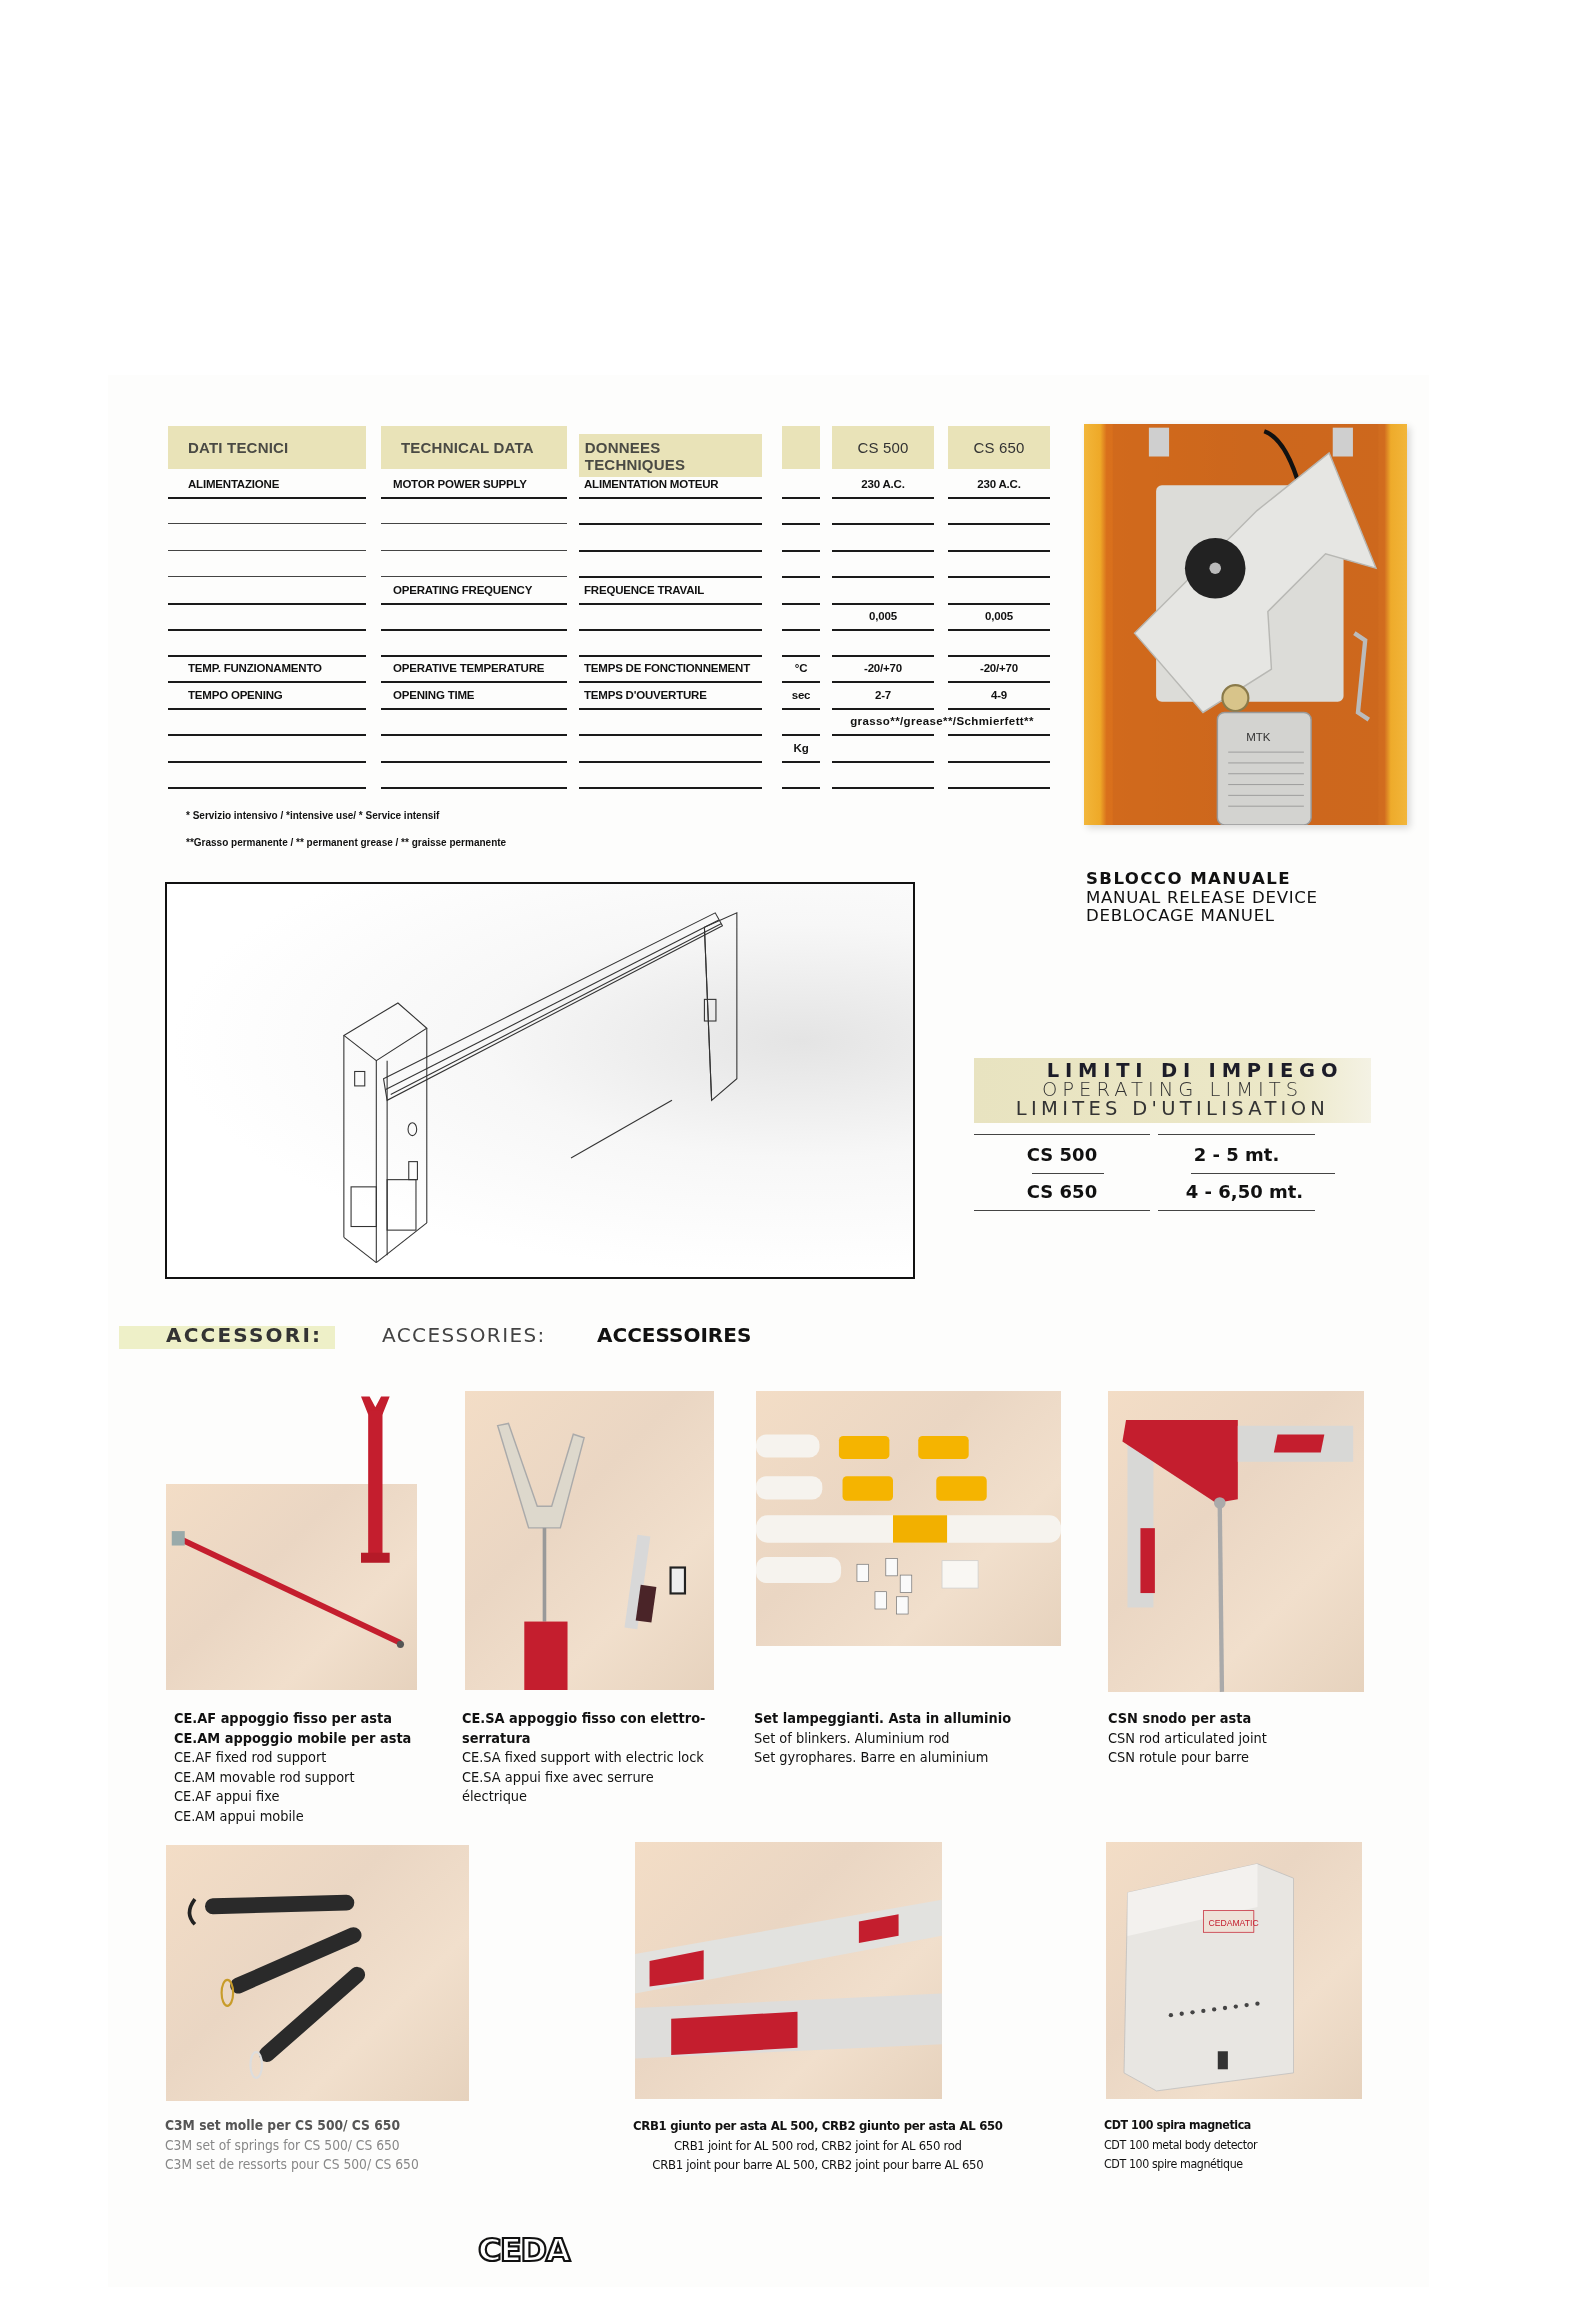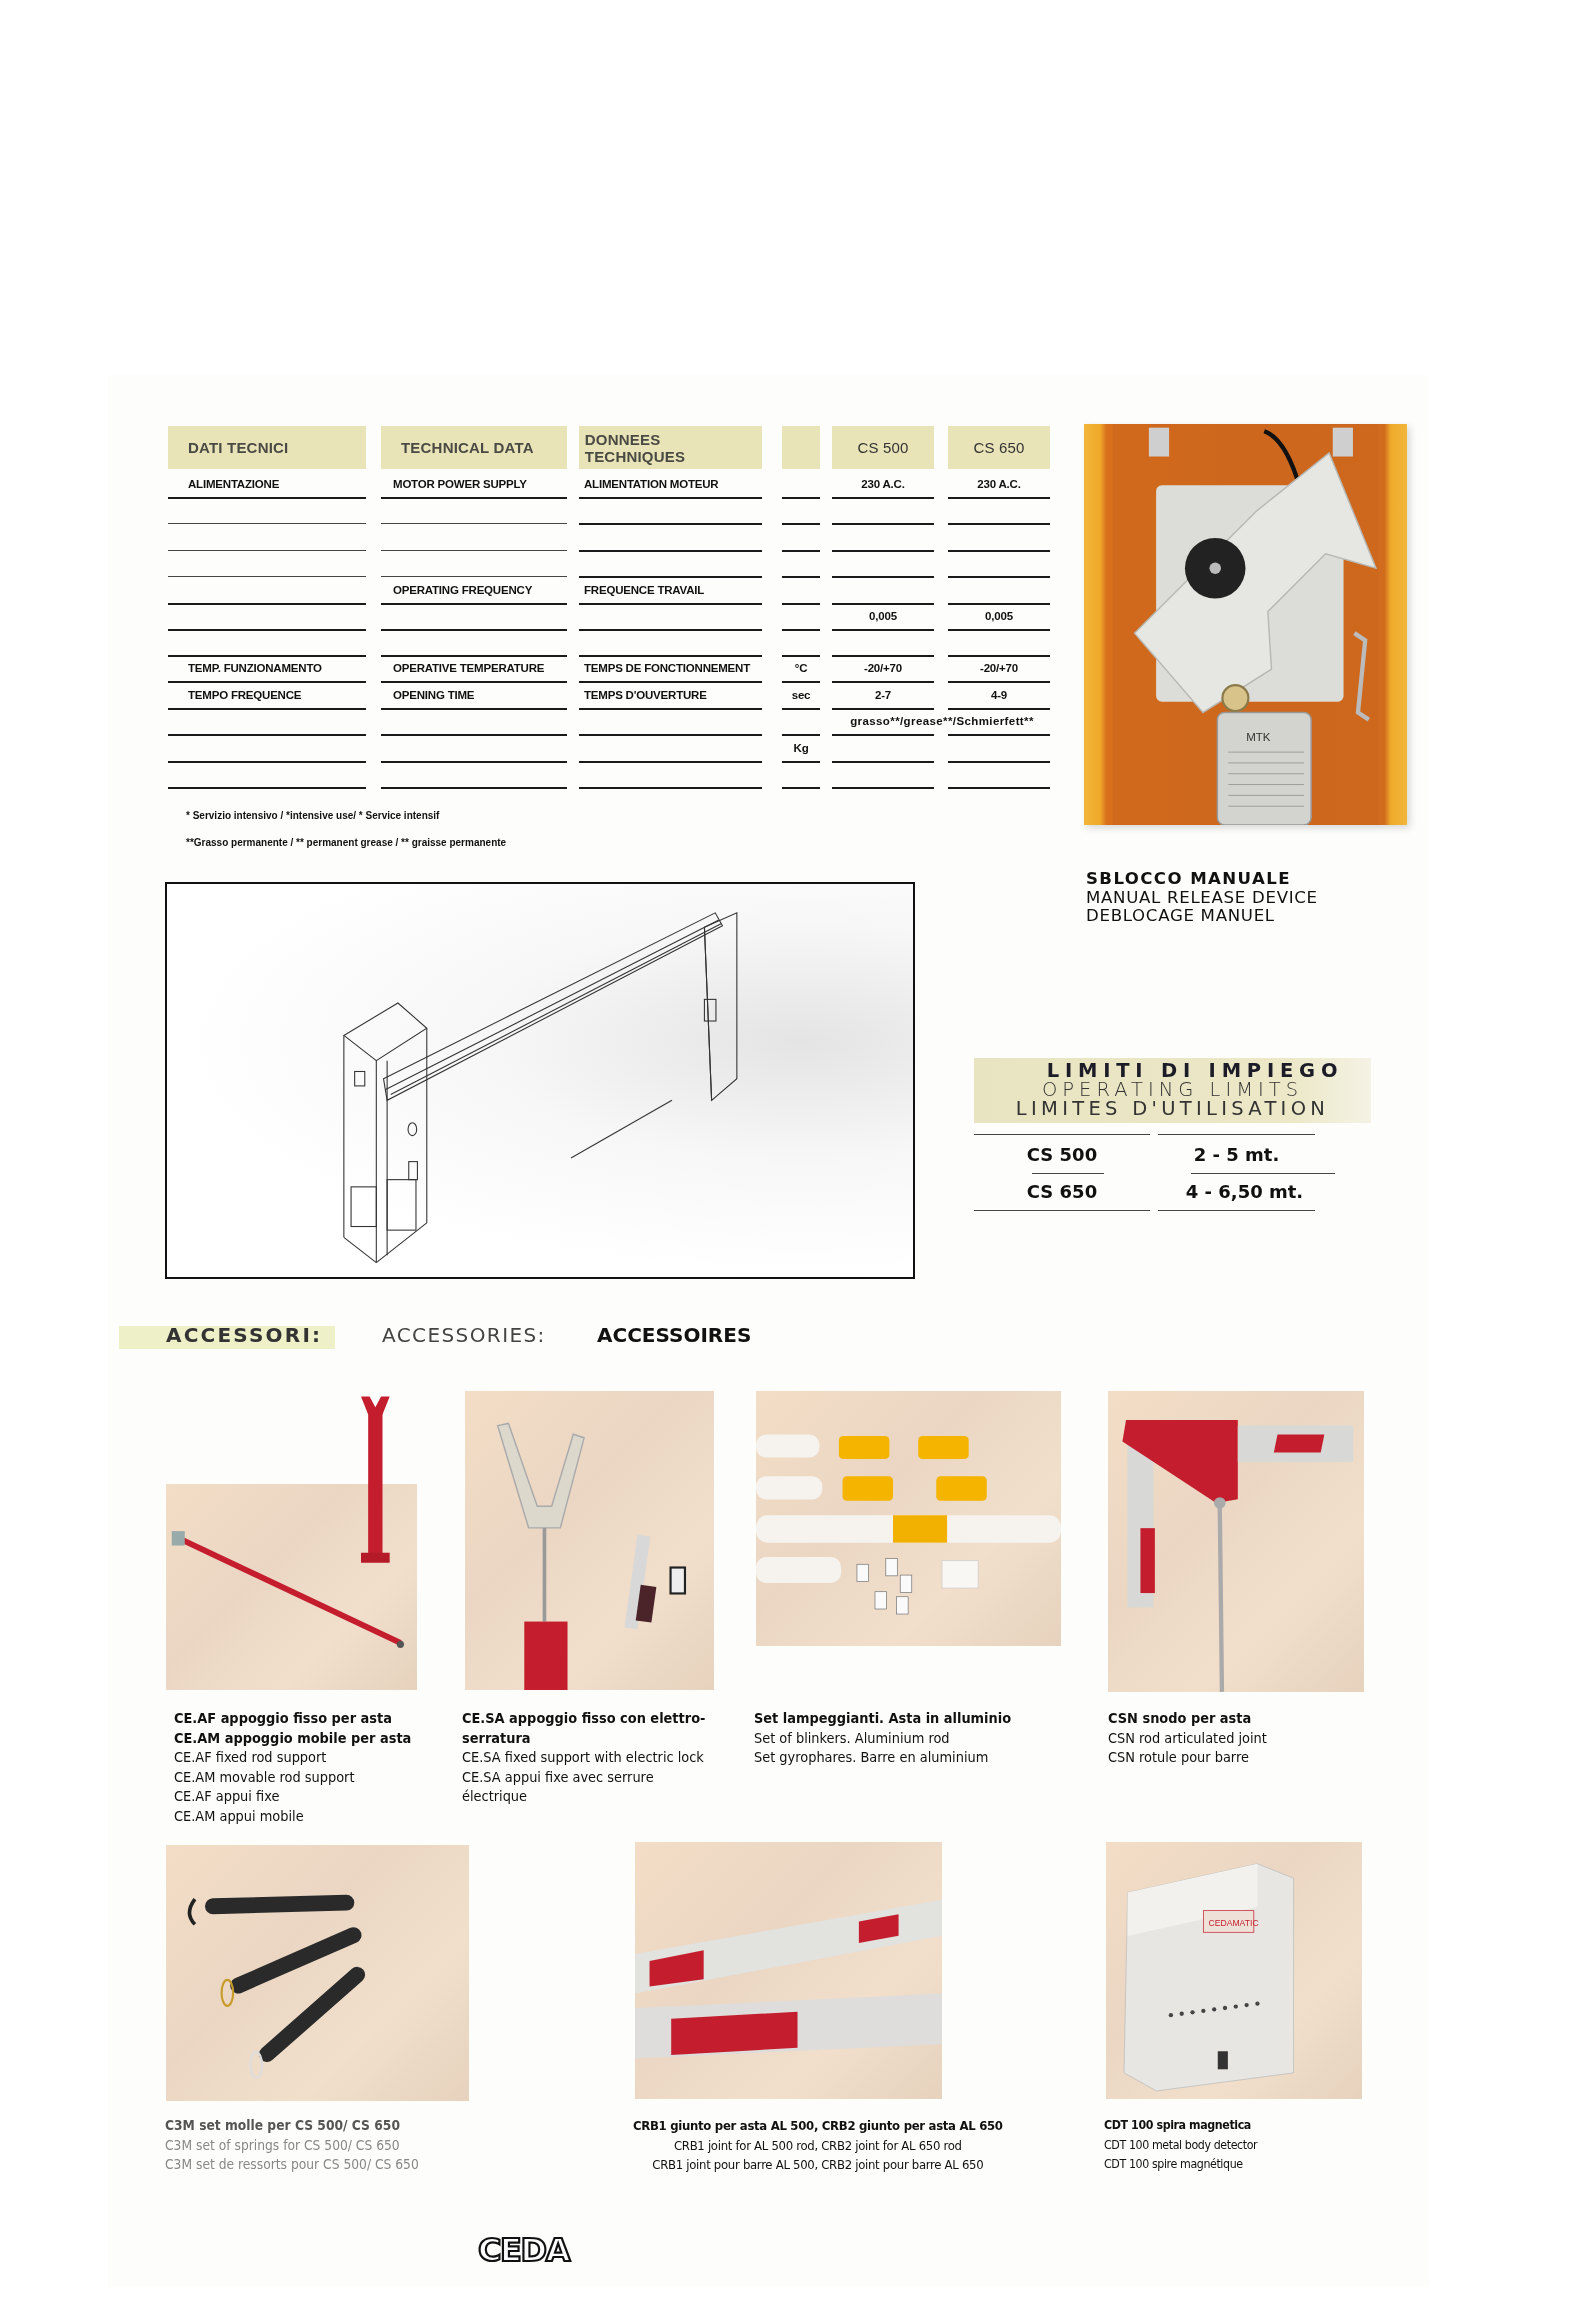--- a/index.html
+++ b/index.html
@@ -51,21 +51,21 @@
           color:#fff; -webkit-text-stroke:2.2px #111; letter-spacing:-1.4px; }
 </style>
 </head>
 <body>
 
 <div class="page"></div>
 
 <div>
   <div class="hdr l" style="left:168px;width:198px;">DATI TECNICI</div>
   <div class="hdr l" style="left:381px;width:186px;">TECHNICAL DATA</div>
-  <div class="hdr" style="left:579px;width:183px;padding-left:5.8px;box-sizing:border-box;">DONNEES TECHNIQUES</div>
+  <div class="hdr" style="left:579px;width:183px;padding-left:5.8px;box-sizing:border-box;margin-top:8px;">DONNEES TECHNIQUES</div>
   <div class="hdr" style="left:782px;width:38px;"></div>
   <div class="hdr c" style="left:832px;width:102px;font-weight:normal;color:#333;">CS 500</div>
   <div class="hdr c" style="left:948px;width:102px;font-weight:normal;color:#333;">CS 650</div>
 
   <div id="table-rows">
       <div class="rule" style="left: 168px; top: 497px; width: 198px;"></div>
       <div class="cell" style="left: 188px; top: 478px;">ALIMENTAZIONE</div>
       <div class="rule" style="left: 381px; top: 497px; width: 186px;"></div>
       <div class="cell" style="left: 393px; top: 478px;">MOTOR POWER SUPPLY</div>
       <div class="rule" style="left: 579px; top: 497px; width: 183px;"></div>
@@ -154,21 +154,21 @@
       <div class="cell" style="left: 393px; top: 662px;">OPERATIVE TEMPERATURE</div>
       <div class="rule" style="left: 579px; top: 681px; width: 183px;"></div>
       <div class="cell" style="left: 584px; top: 662px;">TEMPS DE FONCTIONNEMENT</div>
       <div class="rule" style="left: 782px; top: 681px; width: 38px;"></div>
       <div class="cell c" style="left: 782px; top: 662px; width: 38px;">°C</div>
       <div class="rule" style="left: 832px; top: 681px; width: 102px;"></div>
       <div class="cell c" style="left: 832px; top: 662px; width: 102px;">-20/+70</div>
       <div class="rule" style="left: 948px; top: 681px; width: 102px;"></div>
       <div class="cell c" style="left: 948px; top: 662px; width: 102px;">-20/+70</div>
       <div class="rule" style="left: 168px; top: 708px; width: 198px;"></div>
-      <div class="cell" style="left: 188px; top: 689px;">TEMPO FREQUENCE</div>
+      <div class="cell" style="left: 188px; top: 689px;">TEMPO OPENING</div>
       <div class="rule" style="left: 381px; top: 708px; width: 186px;"></div>
       <div class="cell" style="left: 393px; top: 689px;">OPENING TIME</div>
       <div class="rule" style="left: 579px; top: 708px; width: 183px;"></div>
       <div class="cell" style="left: 584px; top: 689px;">TEMPS D'OUVERTURE</div>
       <div class="rule" style="left: 782px; top: 708px; width: 38px;"></div>
       <div class="cell c" style="left: 782px; top: 689px; width: 38px;">sec</div>
       <div class="rule" style="left: 832px; top: 708px; width: 102px;"></div>
       <div class="cell c" style="left: 832px; top: 689px; width: 102px;">2-7</div>
       <div class="rule" style="left: 948px; top: 708px; width: 102px;"></div>
       <div class="cell c" style="left: 948px; top: 689px; width: 102px;">4-9</div>

